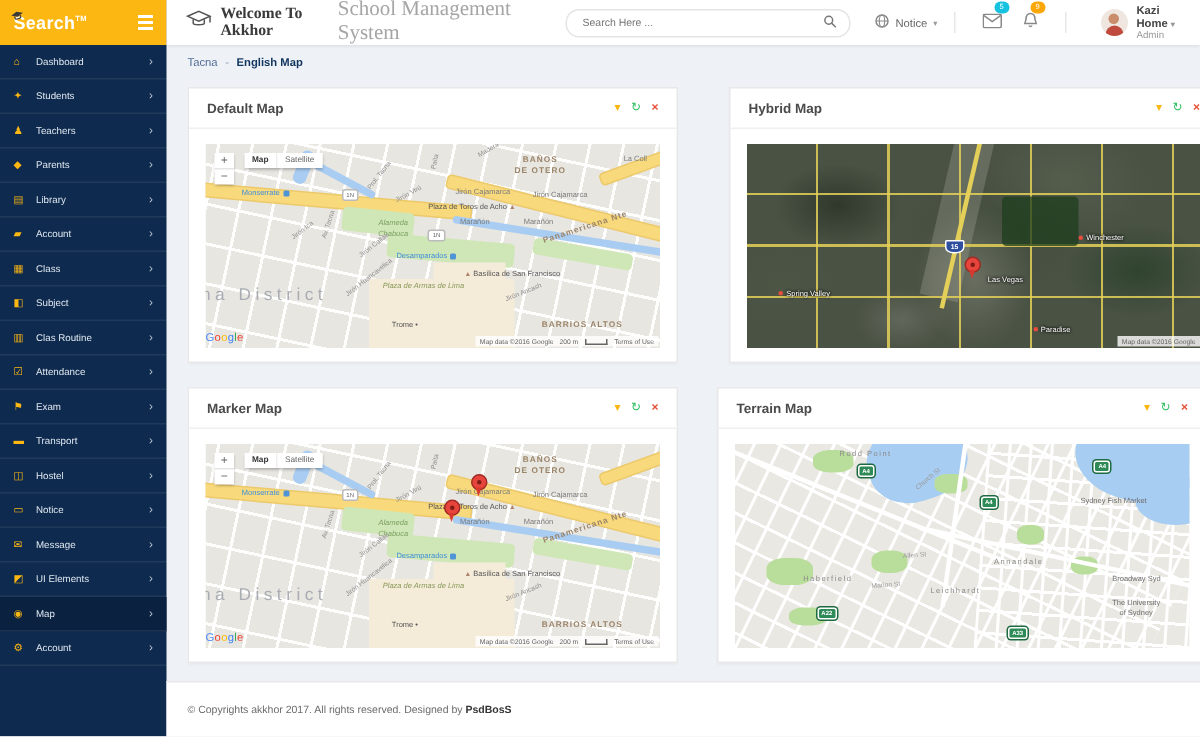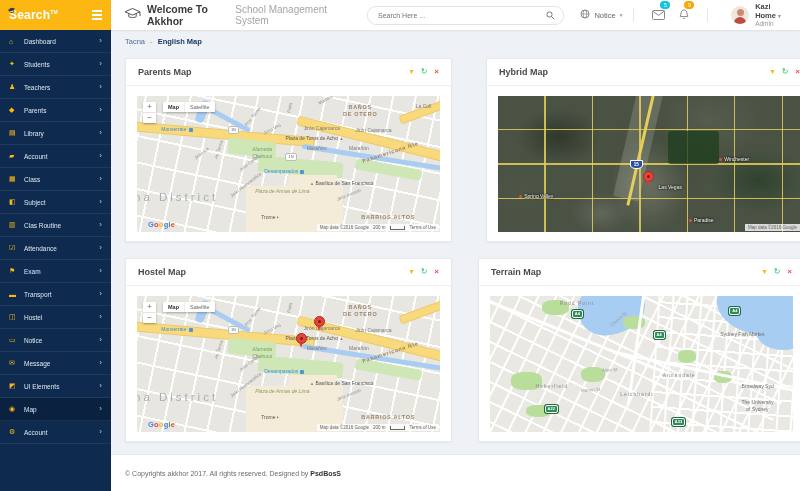--- a/index.html
+++ b/index.html
@@ -14,23 +14,23 @@
   .burger{display:flex;flex-direction:column;gap:2px;cursor:pointer;}
   .burger i{display:block;width:10px;height:2px;background:#fff;}
   .menu-item{height:22px;display:flex;align-items:center;padding:0 9px;border-bottom:1px solid rgba(255,255,255,.08);cursor:pointer;}
   .menu-item.active{background:#0a2140;}
   .mi-icon{color:#fcb713;font-size:7px;width:15px;flex:0 0 15px;}
   .mi-label{color:#dfe7f0;font-size:6.5px;}
   .mi-chev{margin-left:auto;color:#b9c6d6;font-size:8px;line-height:1;}
 
   
   .topbar{position:absolute;left:111px;top:0;right:0;height:30px;background:#fff;box-shadow:0 1px 2px rgba(0,0,0,.08);display:flex;align-items:center;}
-  .welcome{display:flex;align-items:center;gap:6px;padding-left:13px;}
+  .welcome{display:flex;align-items:center;gap:6px;padding-left:13px;font-family:Liberation Serif, serif;}
   .w-bold{font-size:10.5px;font-weight:bold;color:#3a3a3a;}
-  .w-rest{font-size:10px;color:#a5a5a5;}
+  .w-rest{font-size:14px;color:#a5a5a5;}
   .search{margin-left:26px;width:212px;height:17px;border:1px solid #e4e4e4;border-radius:9px;display:flex;align-items:center;padding:0 8px;background:#fff;}
   .search input{border:none;outline:none;font-size:7px;color:#777;width:100%;background:transparent;font-family:"Liberation Sans",sans-serif;}
   .lang{display:flex;align-items:center;gap:4px;margin-left:16px;color:#666;font-size:7.5px;cursor:pointer;}
   .chev-sm{font-size:5.5px;color:#999;}
   .vdiv{width:1px;height:14px;background:#e7e7e7;margin:0 11px;}
   .iconbtn{position:relative;margin:0 7px;cursor:pointer;display:flex;align-items:center;}
   .badge{position:absolute;top:-5px;right:-5px;min-width:8px;height:8px;border-radius:4px;color:#fff;font-size:5px;line-height:8px;text-align:center;padding:0 1px;}
   .badge.mail{background:#16c2e0;}
   .badge.bell{background:#fba707;}
   .user{display:flex;align-items:center;gap:6px;margin-left:12px;padding-right:12px;cursor:pointer;}
@@ -77,21 +77,21 @@
   .poi{color:#b07f6a;font-size:4.5px;}
   .stn{display:inline-block;width:4px;height:4px;background:#4f94d6;border-radius:1px;margin-left:2px;vertical-align:middle;}
   .zoomctrl{position:absolute;left:6px;top:6px;width:13px;background:#fff;box-shadow:0 1px 2px rgba(0,0,0,.3);z-index:6;text-align:center;cursor:pointer;}
   .zoomctrl div{font-size:8px;color:#666;line-height:10px;height:10px;}
   .zoomctrl .zi{border-bottom:1px solid #e5e5e5;}
   .mapbtns{position:absolute;left:26px;top:6px;display:flex;z-index:6;box-shadow:0 1px 2px rgba(0,0,0,.3);}
   .mapbtns span{background:#fff;font-size:5.5px;padding:2px 5px;cursor:pointer;}
   .mb1{color:#333;font-weight:bold;border-right:1px solid #eee;}
   .mb2{color:#666;}
   .shield{position:absolute;z-index:4;background:#fff;border:1px solid #bbb;border-radius:2px;font-size:4px;color:#666;padding:0 2px;line-height:6px;}
-  .glogo{position:absolute;left:11px;bottom:3px;z-index:6;font-size:7.5px;font-weight:bold;letter-spacing:.2px;cursor:pointer;}
+  .glogo{position:absolute;left:0;bottom:3px;z-index:6;font-size:7.5px;font-weight:normal;letter-spacing:.2px;cursor:pointer;}
   .gl-b{color:#4285F4}.gl-r{color:#EA4335}.gl-y{color:#FBBC05}.gl-g{color:#34A853}
   .attrib{position:absolute;right:1px;bottom:1px;z-index:6;display:flex;gap:4px;align-items:center;background:rgba(255,255,255,.8);font-size:4.5px;color:#5f5f5f;padding:1px 3px;}
   .scaleline{display:inline-block;width:13px;height:3px;border-left:1px solid #666;border-right:1px solid #666;border-bottom:1px solid #666;margin-left:1px;}
   .pin{position:absolute;width:9px;height:9px;border-radius:50%;background:#e7453c;border:1px solid #9e2b24;z-index:5;}
   .pin::before{content:"";position:absolute;left:3px;top:3px;width:3px;height:3px;border-radius:50%;background:#7e1d17;}
   .pin::after{content:"";position:absolute;left:2px;top:8px;border-left:2.5px solid transparent;border-right:2.5px solid transparent;border-top:6px solid #d8392f;}
 
   
   .sat{position:relative;width:100%;height:100%;cursor:grab;background-color:#4a5244;
     background-image:
@@ -314,21 +314,21 @@
   </header>
 
   <div class="crumbs">
     <span class="crumb-home">Tacna</span>
     <span class="crumb-sep">-</span>
     <span class="crumb-cur">English Map</span>
   </div>
 
   <section class="card c1">
     <div class="card-h">
-      <span class="card-title">Parents Map</span>
+      <span class="card-title">Default Map</span>
       <span class="card-tools">
         <span class="tool t-col">▾</span>
         <span class="tool t-ref">↻</span>
         <span class="tool t-clo">×</span>
       </span>
     </div>
     <div class="mapbox">
       <div class="gmap">
         <div class="roadgrid"></div>
         <div class="shape hwy" style="left:-4%;top:24%;width:62%;height:6%;transform:rotate(5deg)"></div>
@@ -411,21 +411,21 @@
         <span class="slbl" style="left:63%;top:89%"><span class="reddot"></span><span>Paradise</span></span>
         <div class="attrib">
             <span>Map data ©2016 Google</span>
           </div>
       </div>
     </div>
   </section>
 
   <section class="card c3">
     <div class="card-h">
-      <span class="card-title">Hostel Map</span>
+      <span class="card-title">Marker Map</span>
       <span class="card-tools">
         <span class="tool t-col">▾</span>
         <span class="tool t-ref">↻</span>
         <span class="tool t-clo">×</span>
       </span>
     </div>
     <div class="mapbox">
       <div class="gmap">
         <div class="roadgrid"></div>
         <div class="shape hwy" style="left:-4%;top:24%;width:62%;height:6%;transform:rotate(5deg)"></div>

